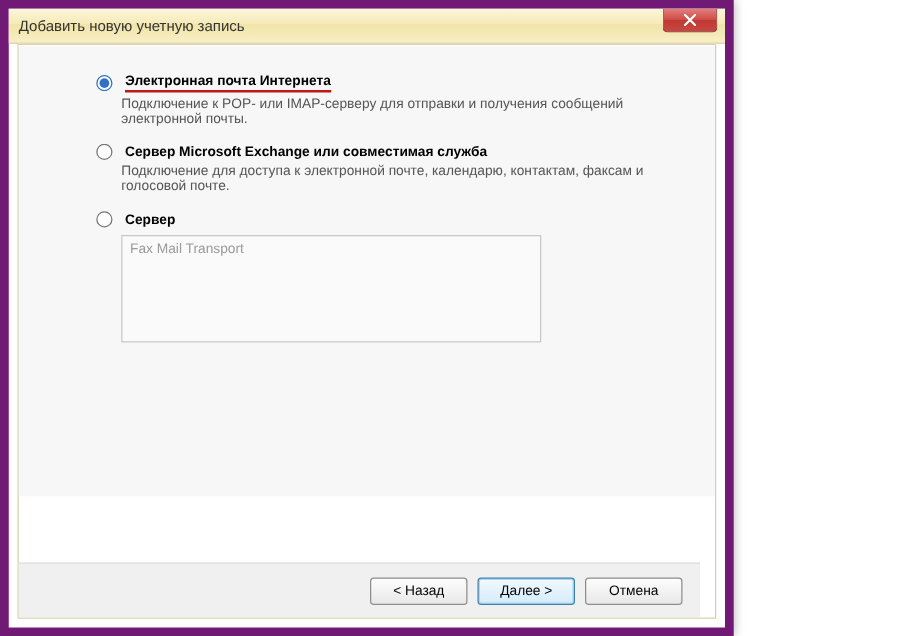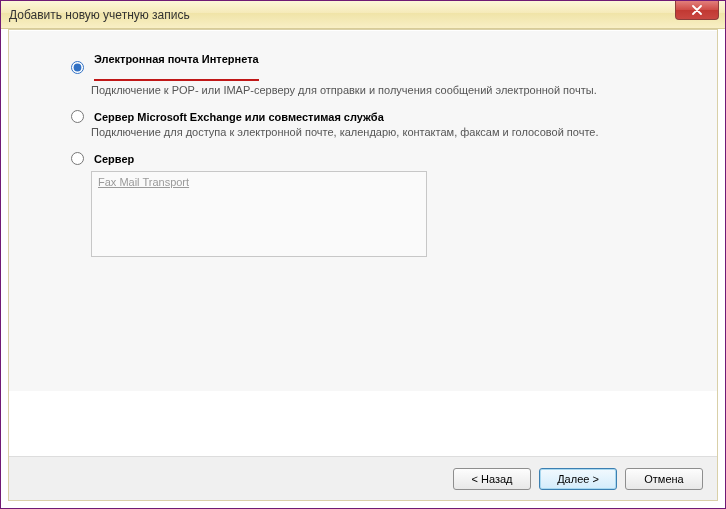--- a/index.html
+++ b/index.html
@@ -5,23 +5,23 @@
   * { box-sizing: border-box; }
   body {
     margin: 0;
     padding: 0;
     background: #fff;
     font-family: "Segoe UI", Tahoma, Arial, sans-serif;
     font-size: 11px;
     color: #000;
   }
   .window {
-    width: 726px;
+    width: 587px;
     height: 509px;
-    border: 1px solid #701a75;
+    border: 7px solid #701a75;
     background: #fff;
     position: relative;
     box-shadow: 0 0 8px rgba(0,0,0,0.3);
   }
   .titlebar {
     height: 28px;
     background: linear-gradient(to bottom, #fdf6d9 0%, #f5eab8 45%, #f0e4a8 46%, #f8efc5 100%);
     border-bottom: 1px solid #d8cc98;
     display: flex;
     align-items: center;
@@ -101,45 +101,44 @@
     height: 13px;
     accent-color: #3171c4;
   }
   .option-label {
     font-weight: bold;
     font-size: 11px;
     color: #000;
   }
   .option-label.underlined {
     border-bottom: 2px solid #c01818;
-    padding-bottom: 14px;
+    padding-bottom: 1px;
   }
   .option-desc {
     margin-left: 20px;
     margin-top: 3px;
     color: #555;
     font-size: 11px;
   }
   .listbox {
     margin-left: 20px;
     margin-top: 6px;
     width: 336px;
     height: 86px;
     background: #fafafa;
     border: 1px solid #c7c7c7;
     padding: 4px 6px;
     color: #9a9a9a;
     font-size: 11px;
-    text-decoration: underline;
   }
   .footer {
     position: absolute;
     bottom: 0;
     left: 0;
-    right: 0;
+    right: 12px;
     height: 44px;
     background: #f0f0f0;
     border-top: 1px solid #ddd;
     display: flex;
     justify-content: flex-end;
     align-items: center;
     gap: 8px;
     padding-right: 14px;
   }
   .btn {

